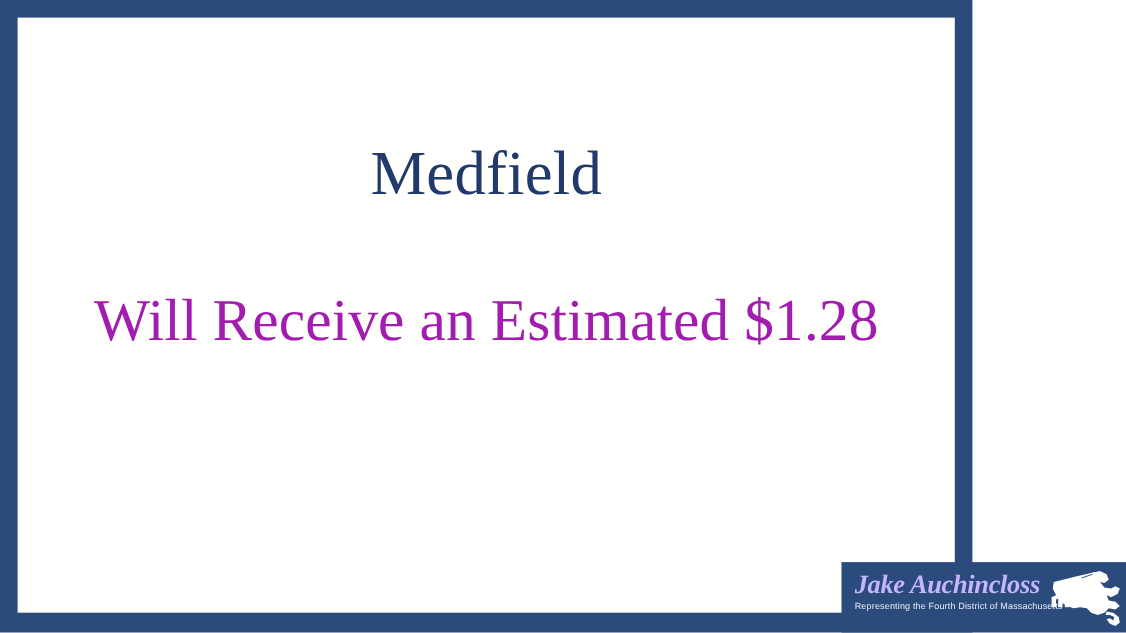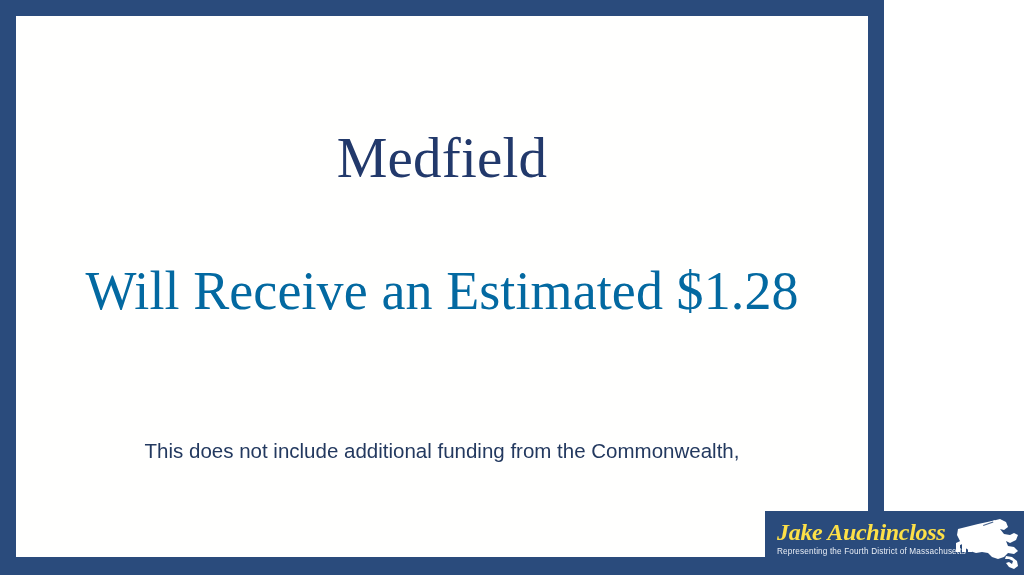--- a/index.html
+++ b/index.html
@@ -53,21 +53,21 @@
   .headline {
     position: absolute;
     left: 60px;
     right: 60px;
     top: 245px;
     text-align: center;
     font-family: "Liberation Serif", "DejaVu Serif", serif;
     font-size: 54px;
     line-height: 1.12;
     font-weight: 400;
-    color: #0369a1;
+    color: #a21caf;
     letter-spacing: 0.1px;
   }
   .headline .hl-line { display: block; white-space: nowrap; }
   .headline .hl-line-2 { font-size: 55px; }
 
   .subtitle {
     position: absolute;
     left: 90px;
     right: 90px;
     top: 420px;
@@ -96,21 +96,21 @@
     top: 8px;
     width: 240px;
     height: 48px;
   }
   .logo-name {
     font-family: "Liberation Serif", "DejaVu Serif", serif;
     font-weight: 700;
     font-style: italic;
     font-size: 24px;
     line-height: 26px;
-    color: #fde047;
+    color: #c4b5fd;
     letter-spacing: -0.3px;
     white-space: nowrap;
   }
   .logo-tagline {
     font-family: "Liberation Sans", "DejaVu Sans", sans-serif;
     font-size: 8.2px;
     line-height: 11px;
     color: #e8edf5;
     letter-spacing: 0.15px;
     white-space: nowrap;
@@ -132,21 +132,20 @@
 
   <div class="canvas">
 
     <div class="title-town">Medfield</div>
 
     <div class="headline">
       <span class="hl-line hl-line-1">Will Receive an Estimated $1.28</span>
     </div>
 
     <div class="subtitle">
-      <span class="sub-line">This does not include additional funding from the Commonwealth,</span>
     </div>
 
   </div>
 
   <div class="logo-block">
     <div class="logo-inner">
       <div class="logo-name">Jake Auchincloss</div>
       <div class="logo-tagline">Representing the Fourth District of Massachusetts</div>
     </div>
 

